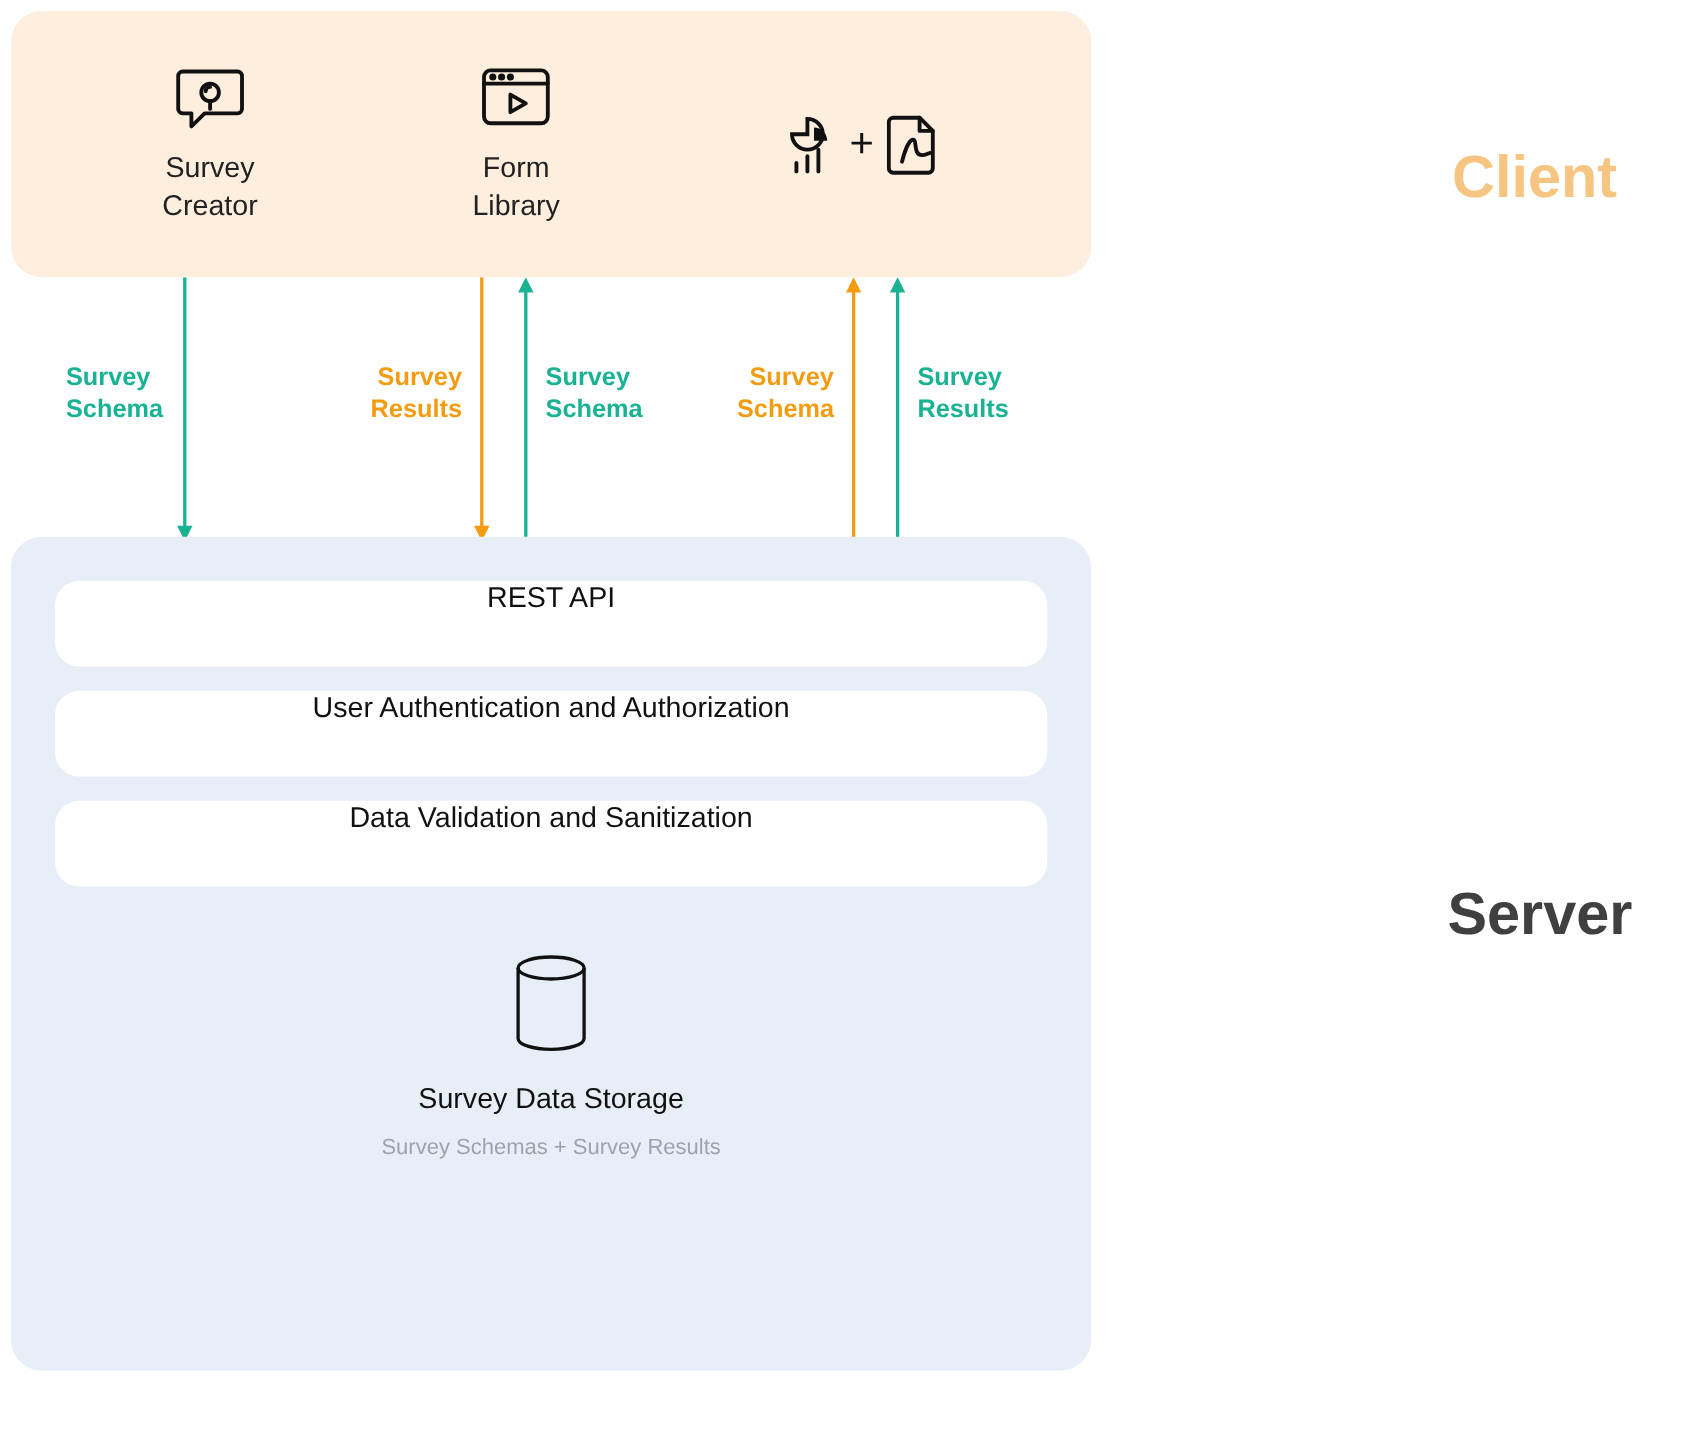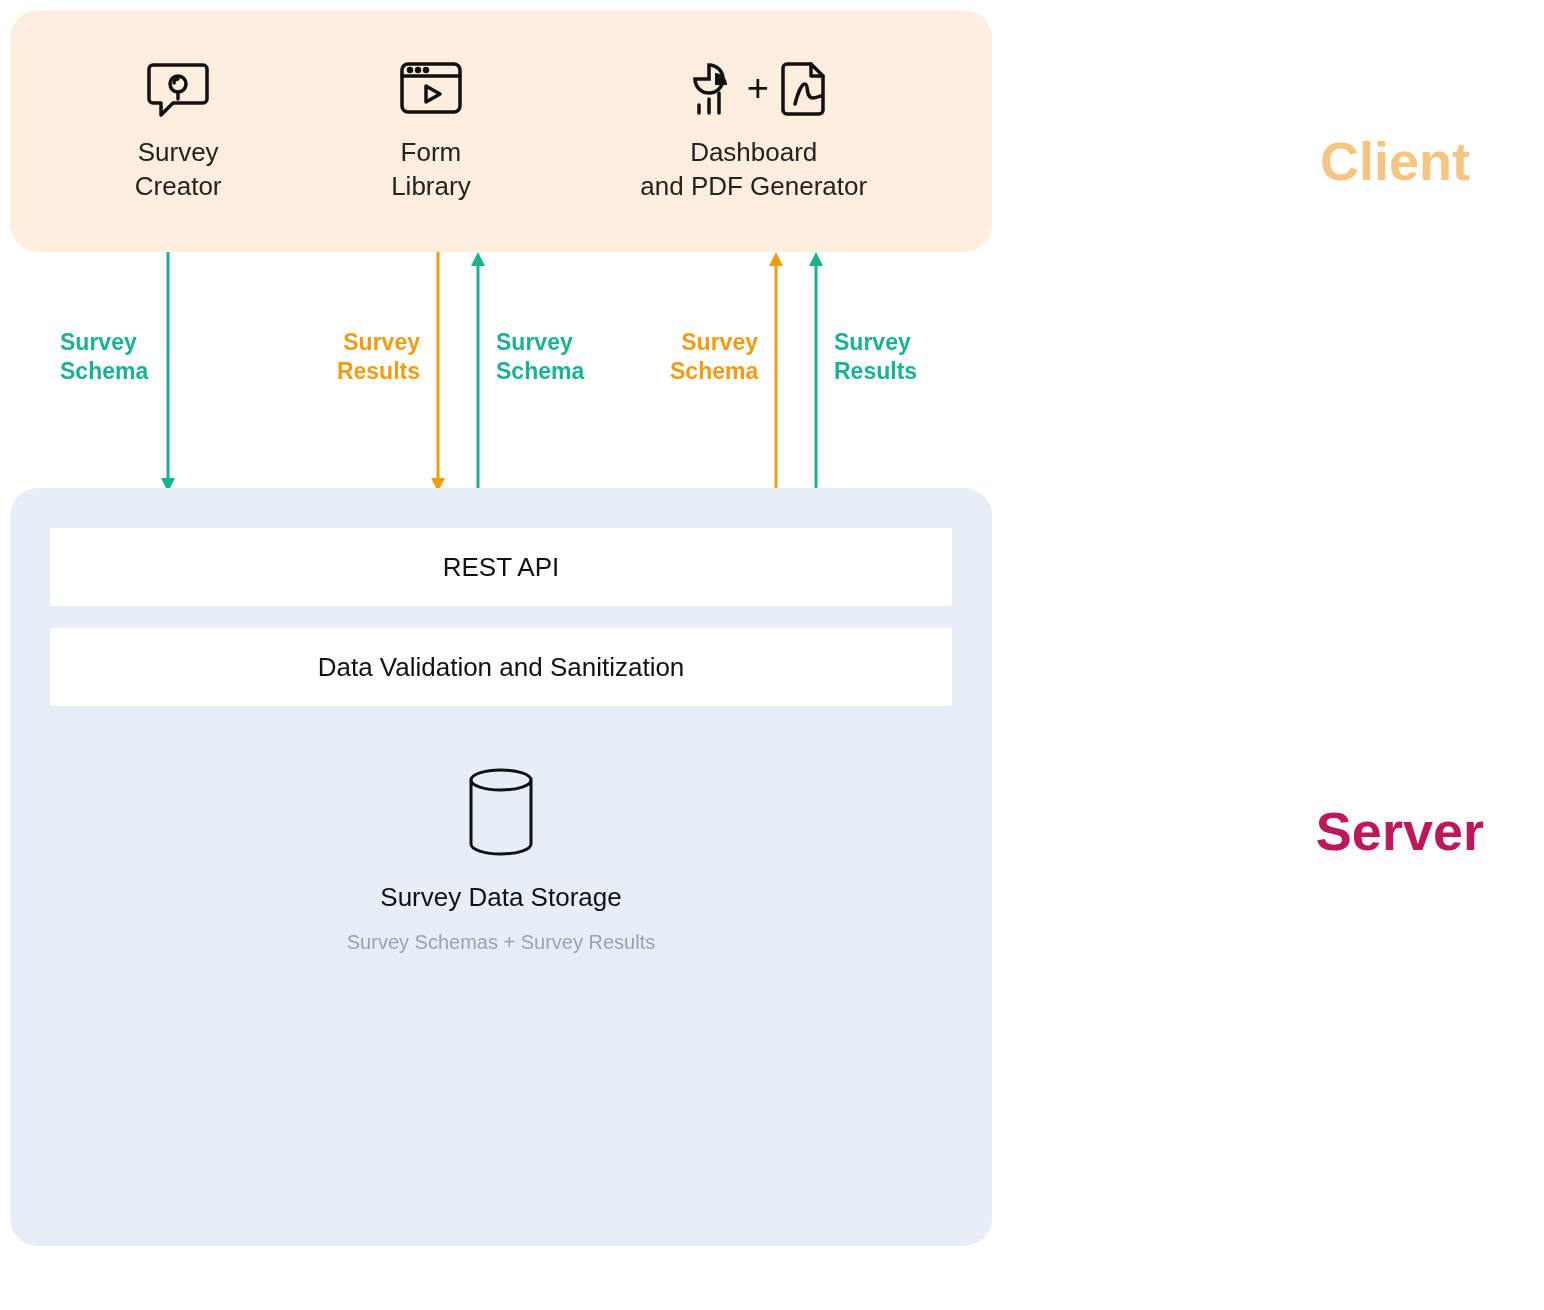--- a/index.html
+++ b/index.html
@@ -50,39 +50,38 @@
     font-size: 54px;
     font-weight: 600;
     color: #F6C581;
   }
   .server-label {
     position: absolute;
     right: 60px;
     top: 800px;
     font-size: 54px;
     font-weight: 600;
-    color: #be185d;
+    color: #404040;
     text-align: center;
   }
   .server-box {
     position: absolute;
     left: 10px;
     top: 488px;
     width: 982px;
     height: 758px;
     background: #E7EEF7;
     border-radius: 28px;
     padding: 40px 40px 30px 40px;
   }
   .server-row {
     background: #ffffff;
-    border-radius: 2px;
+    border-radius: 22px;
     height: 78px;
     display: flex;
-    align-items: center;
     justify-content: center;
     font-size: 26px;
     color: #111;
     margin-bottom: 22px;
     font-weight: 400;
   }
   .storage-block {
     margin-top: 60px;
     display: flex;
     flex-direction: column;
@@ -171,24 +170,20 @@
         <line x1="30" y1="52" x2="30" y2="38"></line>
         <line x1="40" y1="52" x2="40" y2="32"></line>
       </svg>
       <span class="plus">+</span>
       <svg width="48" height="56" viewBox="0 0 48 56" fill="none" stroke="#111" stroke-width="3.5" stroke-linejoin="round" stroke-linecap="round">
         <path d="M6 4 h24 l12 12 v34 a4 4 0 0 1 -4 4 h-32 a4 4 0 0 1 -4 -4 v-42 a4 4 0 0 1 4 -4 z"></path>
         <path d="M30 4 v12 h12"></path>
         <path d="M14 44 c2 -8 6 -20 10 -20 c4 0 0 14 8 14 c4 0 6 -2 8 -2"></path>
       </svg>
     </div>
-    <div class="label">
-      <span>Dashboard</span><br>
-      <span>and PDF Generator</span>
-    </div>
   </div>
 </div>
 
 <div class="client-label">Client</div>
 
 <div class="arrows">
 
   <div class="arrow" style="left:148px">
     <svg width="20" height="240" viewBox="0 0 20 240">
       <line x1="10" y1="0" x2="10" y2="230" stroke="#19B394" stroke-width="3"></line>
@@ -236,20 +231,23 @@
     </svg>
   </div>
   <div class="arrow-label teal" style="left:824px; top:76px">
     <span>Survey</span><br><span>Results</span>
   </div>
 </div>
 
 <div class="server-box">
   <div class="server-row">
     <span>REST API</span>
+  </div>
+  <div class="server-row">
+    <span>User Authentication and Authorization</span>
   </div>
   <div class="server-row">
     <span>Data Validation and Sanitization</span>
   </div>
 
   <div class="storage-block">
     <div>
       <svg width="72" height="94" viewBox="0 0 72 94" fill="none" stroke="#111" stroke-width="3" stroke-linejoin="round">
         <ellipse cx="36" cy="14" rx="30" ry="10"></ellipse>
         <path d="M6 14 v64 a30 10 0 0 0 60 0 v-64"></path>

